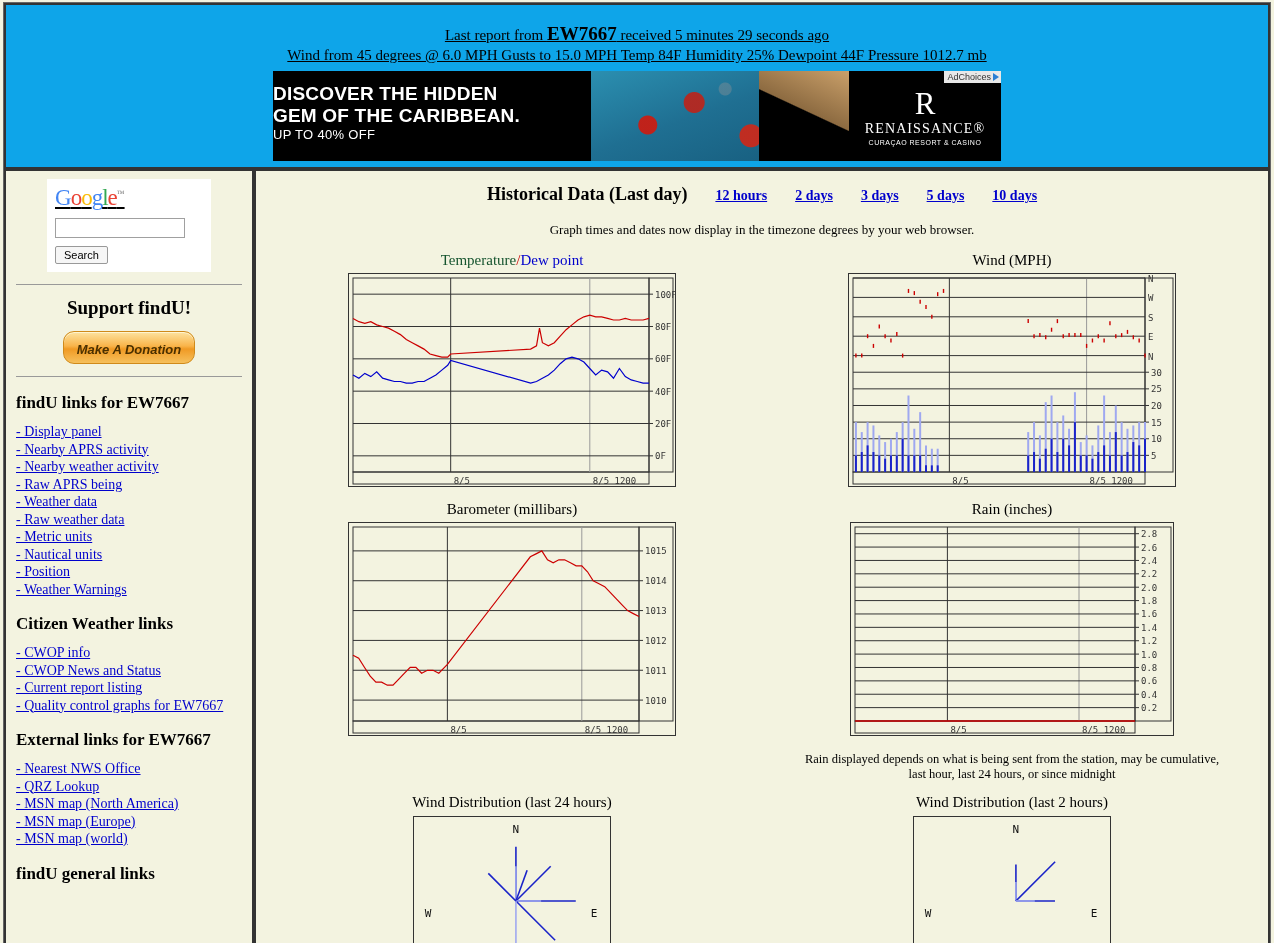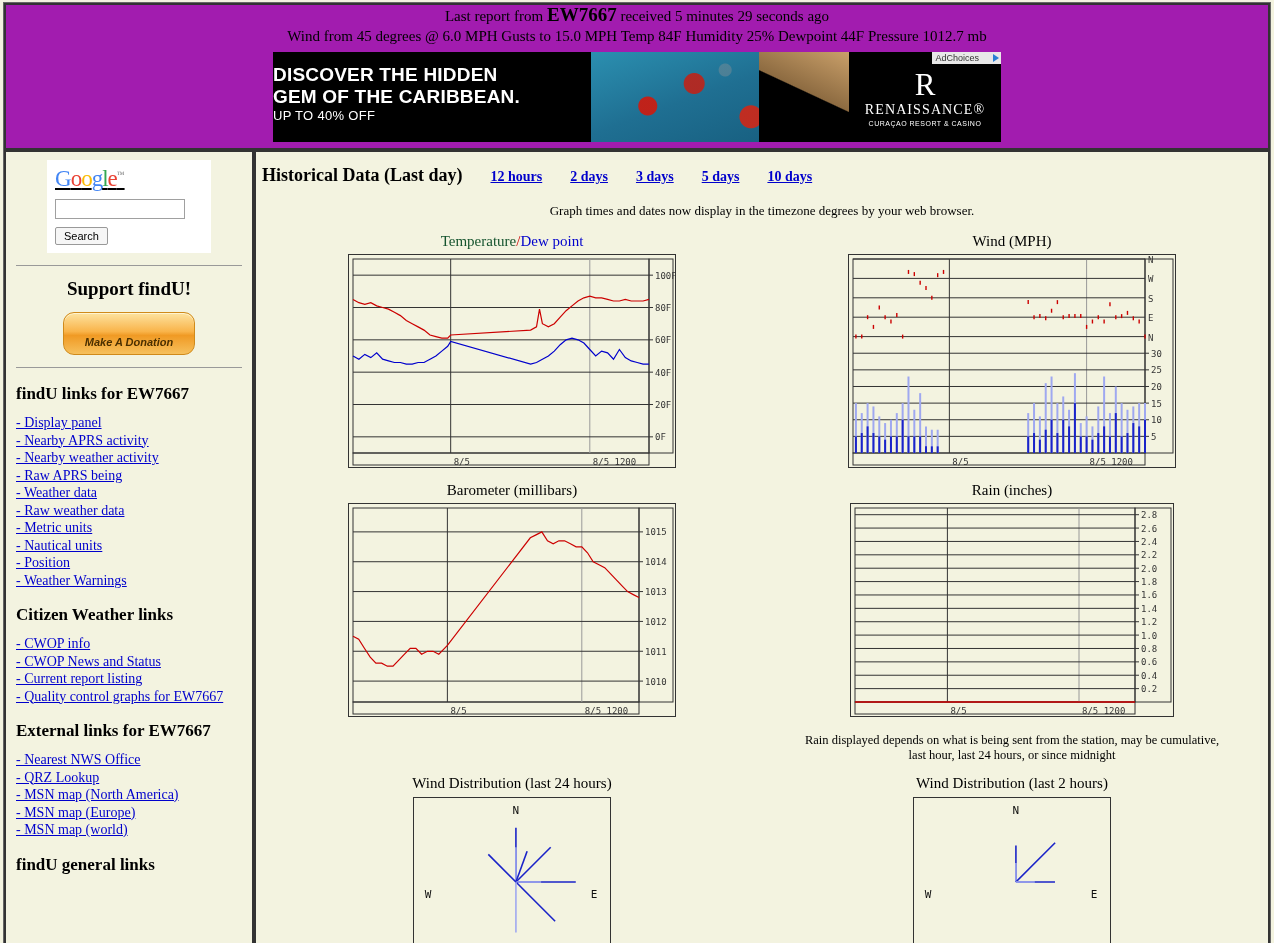--- a/index.html
+++ b/index.html
@@ -17,22 +17,23 @@
   .outer-table {
     border-collapse: separate;
     border-spacing: 0;
     width: 1266px;
   }
 
   
   .header-cell {
     border: 2px solid #333;
     text-align: center;
-    padding: 0 0 2px 0;
-    background: #a21caf;
+    padding: 19px 0 2px 0;
+    background: #0ea5e9;
+    text-decoration: underline;
   }
   .report-line-1 { font-size: 15px; color: #000; line-height: 20px; }
   .report-line-1 .callsign { font-weight: bold; font-size: 19px; }
   .report-line-2 { font-size: 15px; color: #000; line-height: 20px; }
 
   .ad-wrap {
     margin: 6px auto 4px auto;
     width: 728px; height: 90px;
     position: relative;
     background: #000;
@@ -73,21 +74,21 @@
   .ad-brand { font-size: 14px; letter-spacing: 1.1px; }
   .ad-sub {
     font-size: 7px; letter-spacing: .5px; margin-top: 2px;
     font-family: "Liberation Sans", sans-serif;
   }
   .adchoices {
     position: absolute; right: 0; top: 0;
     background: #e8e8e8; color: #333;
     font-family: "Liberation Sans", sans-serif;
     font-size: 9px; padding: 1px 2px 1px 3px;
-    display: flex; align-items: center; gap: 14px;
+    display: flex; align-items: center; gap: 2px;
   }
   .adchoices .tri {
     width: 0; height: 0; border-left: 6px solid #2a7fd4;
     border-top: 4px solid transparent; border-bottom: 4px solid transparent;
   }
 
   
   .sidebar-cell {
     border: 2px solid #333;
     width: 246px;
@@ -122,36 +123,36 @@
     border: 1px solid #999; background: #f6f6f6; border-radius: 2px;
   }
   hr.sep { border: 0; border-top: 1px solid #999; margin: 12px 2px; }
 
   .support-title {
     text-align: center; font-weight: bold; font-size: 19px; margin: 10px 0 12px 0;
   }
   .donate-btn {
     display: block; width: 130px; margin: 0 auto; text-align: center;
     font-family: "Liberation Sans", sans-serif;
-    font-size: 11px; font-weight: bold; font-style: italic; color: #4a3000;
-    padding: 23px 0 6px 0; border-radius: 11px;
+    font-size: 13px; font-weight: bold; font-style: italic; color: #4a3000;
+    padding: 10px 0 6px 0; border-radius: 11px;
     border: 1px solid #d08a1a;
     background: linear-gradient(#fde3a0, #f9b44a 45%, #f09a24 55%, #f6c05c);
     box-shadow: inset 0 1px 0 #fff4d0;
   }
   .sb-head { font-weight: bold; font-size: 17px; margin: 16px 0 10px 2px; }
   .sb-links { margin: 0 0 4px 2px; }
   .sb-links a {
     display: block; color: #0000cc; font-size: 14px; line-height: 17.5px;
     text-decoration: underline; white-space: nowrap;
   }
 
   
   .main-inner { padding: 8px 6px 0 6px; }
-  .hd-row { margin-top: 5px; }
+  .hd-row { text-align: center; margin-top: 5px; }
   .hd-title { font-weight: bold; font-size: 18px; }
   .hd-row a {
     color: #0000cc; text-decoration: underline;
     font-weight: bold; font-size: 14px; margin-left: 24px;
   }
   .tz-note { text-align: center; font-size: 13px; margin-top: 17px; }
 
   .charts { margin-top: 14px; }
   .chart-cell { text-align: center; vertical-align: top; width: 50%; }
   .chart-title { font-size: 15px; margin-bottom: 4px; }

